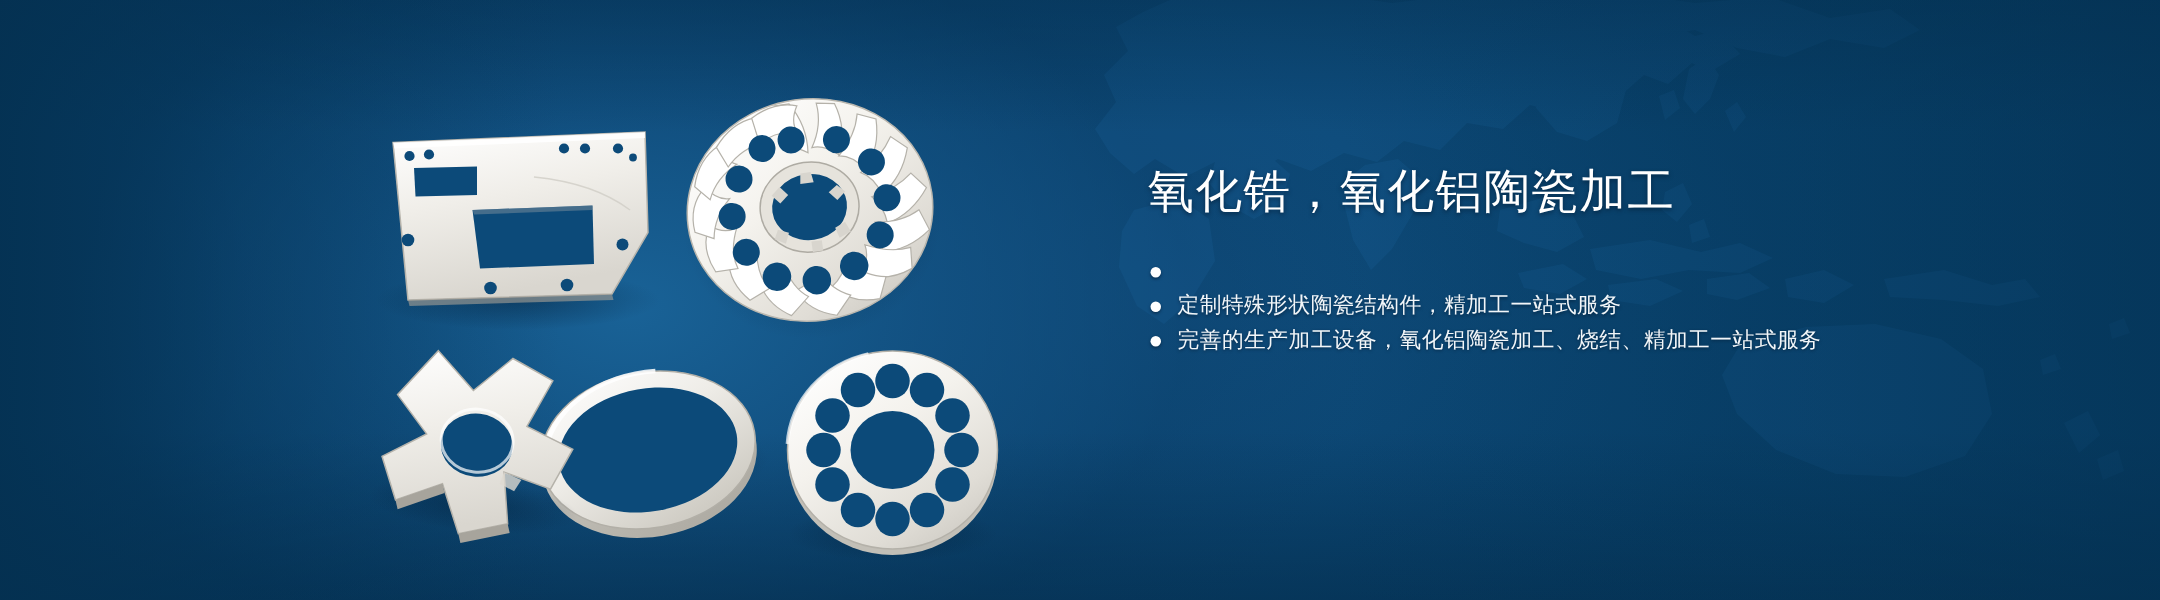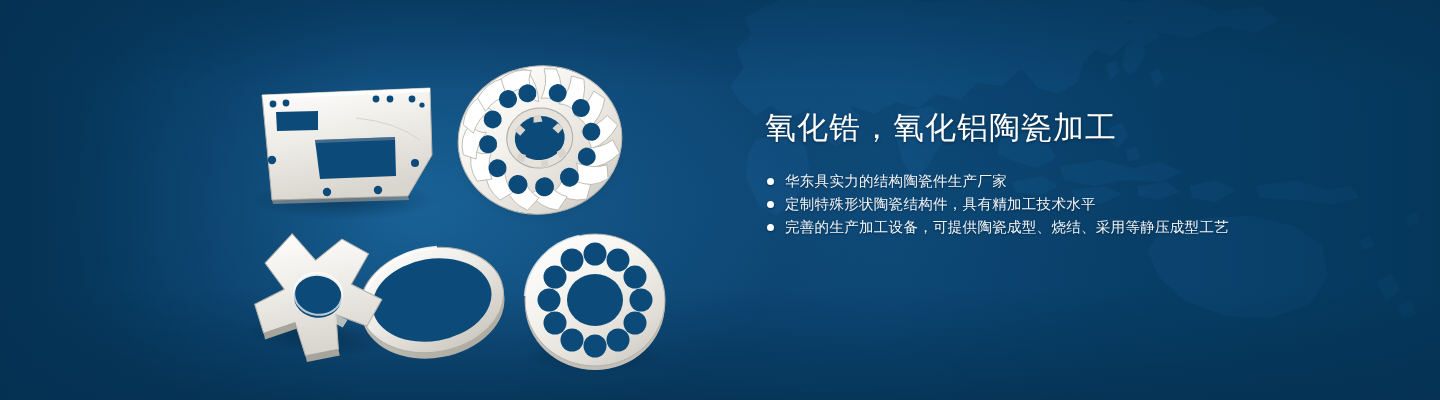--- a/index.html
+++ b/index.html
@@ -351,26 +351,25 @@
       </g>
     </svg>
   </div>
 
   <div class="copy">
     <h1 class="headline">氧化锆，氧化铝陶瓷加工</h1>
 
     <ul class="bullets">
       <li class="bullet">
         <span class="dot"></span>
-        <span class="bullet-text">华东具实力的结构陶瓷件生产厂家</span>
       </li>
       <li class="bullet">
         <span class="dot"></span>
-        <span class="bullet-text">定制特殊形状陶瓷结构件，具有精加工技术水平</span>
+        <span class="bullet-text">定制特殊形状陶瓷结构件，精加工一站式服务</span>
       </li>
       <li class="bullet">
         <span class="dot"></span>
-        <span class="bullet-text">完善的生产加工设备，可提供陶瓷成型、烧结、采用等静压成型工艺</span>
+        <span class="bullet-text">完善的生产加工设备，氧化铝陶瓷加工、烧结、精加工一站式服务</span>
       </li>
     </ul>
   </div>
 
 </div>
 
 </body></html>

